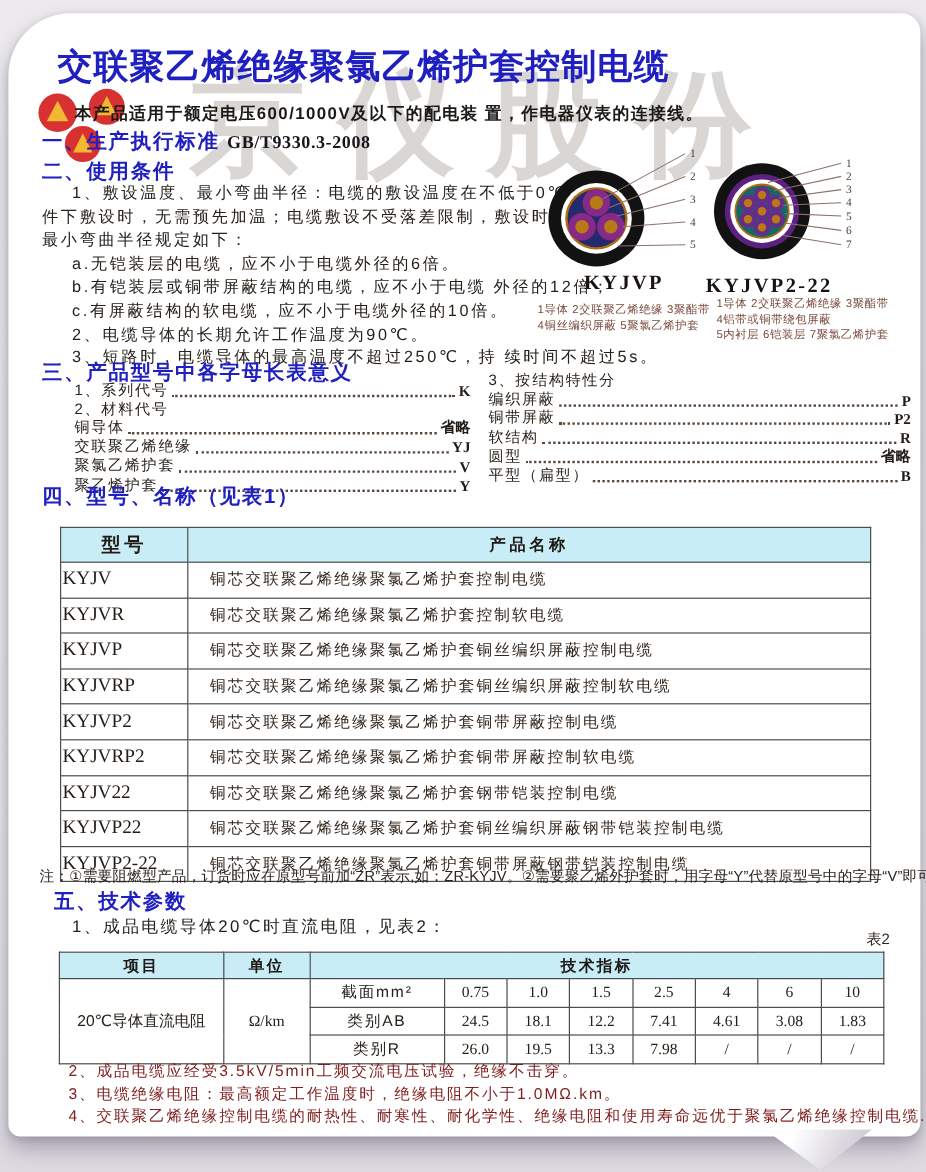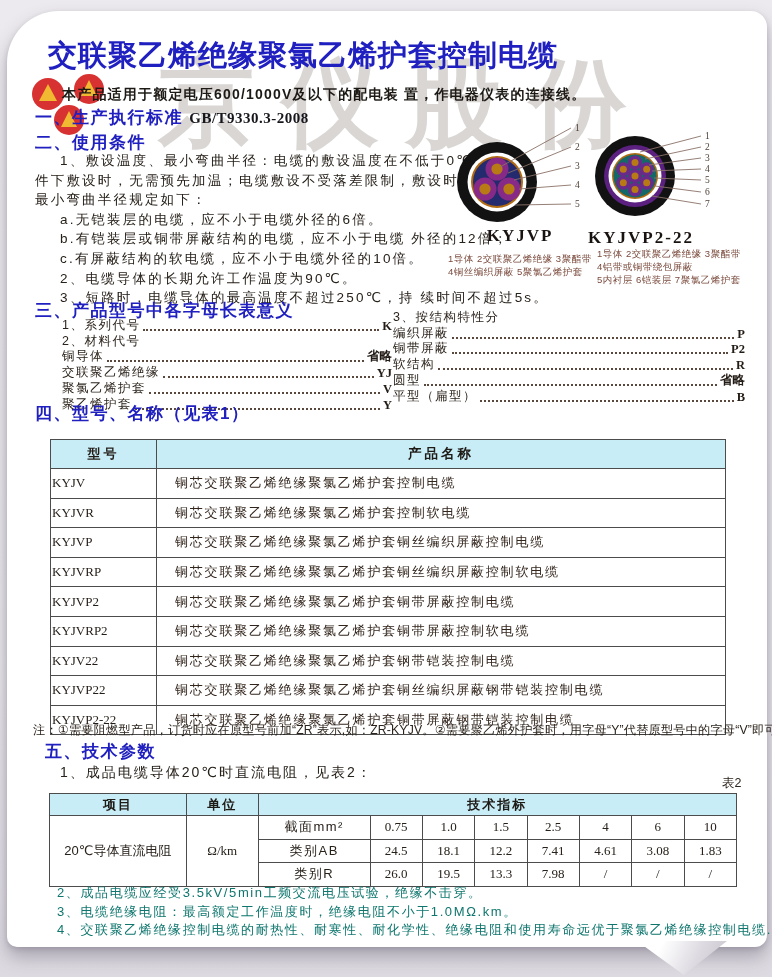--- a/index.html
+++ b/index.html
@@ -77,21 +77,21 @@
 
   
   table{border-collapse:collapse;}
   .table1{position:absolute;left:50px;top:439px;width:676px;font-size:13px;
     color:#33261d;}
   .table1 th,.table1 td{border:1px solid #4c4c4c;}
   .table1 th{background:var(--table-header-bg,#c9edf6);height:26px;
     font-size:13.5px;letter-spacing:3px;color:#1e1a16;font-weight:bold;}
   .table1 td{height:26.6px;}
   .table1 .model{width:103px;
-    font-family:"Liberation Serif","DejaVu Serif",serif;font-size:13px;color:#231c16;}
+    font-family:"Liberation Serif","DejaVu Serif",serif;font-size:16px;color:#231c16;}
   .table1 .pname{padding-left:18px;letter-spacing:1.8px;font-weight:500;}
 
   .note-line{position:absolute;left:33px;top:722px;width:720px;
     font-size:12.2px;color:#2c241c;letter-spacing:.2px;white-space:nowrap;font-weight:500;}
 
   .t2-intro{position:absolute;left:60px;top:764px;font-size:14px;color:#27211a;
     letter-spacing:2px;font-weight:500;white-space:nowrap;}
   .t2-label{position:absolute;left:722px;top:775px;font-size:12.5px;color:#2c241c;font-weight:500;}
 
   .table2{position:absolute;left:49px;top:793px;width:688px;font-size:13px;
@@ -99,21 +99,21 @@
   .table2 th,.table2 td{border:1px solid #4c4c4c;}
   .table2 th{background:var(--table-header-bg,#c9edf6);height:19px;
     font-size:13px;letter-spacing:2px;color:#1e1a16;font-weight:bold;margin-top:11px;}
   .table2 td{height:20.5px;}
   .table2 .num{font-family:"Liberation Serif","DejaVu Serif",serif;font-size:13px;}
   .table2 .unit{font-family:"Liberation Serif","DejaVu Serif",serif;}
   .table2 .speclabel{letter-spacing:1.5px;font-weight:500;}
 
   #bottom-notes{position:absolute;left:57px;top:884px;}
   #bottom-notes div{font-size:13px;line-height:18.6px;letter-spacing:1.6px;
-    color:#0f766e;font-weight:500;white-space:nowrap;}
+    color:#7f1d1d;font-weight:500;white-space:nowrap;}
 
   .callout-num{fill:#4e3e34;font-size:9.5px;
     font-family:"Liberation Serif","DejaVu Serif",serif;}
 </style>
 </head>
 <body>
 
 <div class="page"></div>
 <div class="fold"></div>
 
@@ -259,21 +259,21 @@
           <span class="spec-label">聚氯乙烯护套</span>
           <span class="spec-leader"></span>
           <span class="spec-code">V</span>
         </div>
         <div class="spec-line">
           <span class="spec-label">聚乙烯护套</span>
           <span class="spec-leader"></span>
           <span class="spec-code">Y</span>
         </div>
       </div>
-    <div class="spec-list" id="sec3-right" style="left:393px;top:310px;width:352px;text-align:right;">
+    <div class="spec-list" id="sec3-right" style="left:407px;top:310px;width:352px;text-align:right;">
         <div class="spec-line">
           <span class="spec-label">3、按结构特性分</span>
         </div>
         <div class="spec-line">
           <span class="spec-label">编织屏蔽</span>
           <span class="spec-leader"></span>
           <span class="spec-code">P</span>
         </div>
         <div class="spec-line">
           <span class="spec-label">铜带屏蔽</span>

